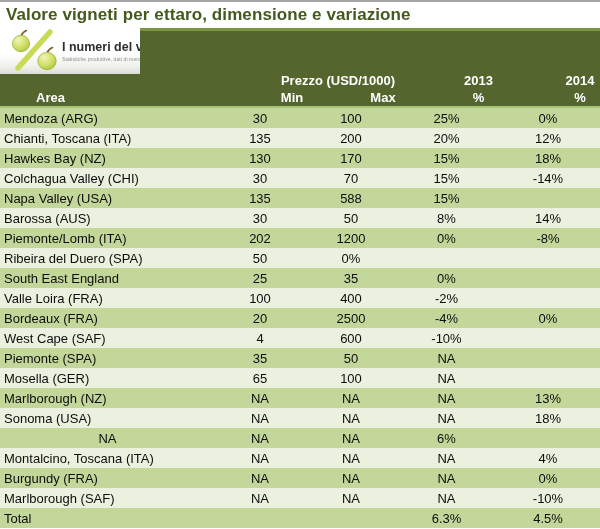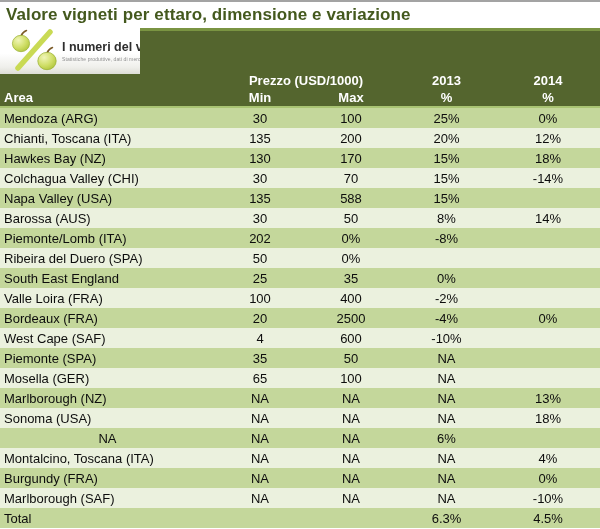--- a/index.html
+++ b/index.html
@@ -34,21 +34,21 @@
     border-top: 3px solid #7A9442;
     border-bottom: 2px solid #A9C473;
     display: flex; flex-direction: column; justify-content: flex-end;
   }
   .hrow {
     display: grid;
     grid-template-columns: 215px 90px 92px 99px 104px;
     height: 17px;
     align-items: center;
     color: #ffffff;
-    font-size: 13px; font-weight: bold;
+    font-size: 13px; font-weight: bold; padding-left: 32px;
   }
   .hrow .c { text-align: center; }
   .hrow .span2 { grid-column: 2 / 4; text-align: center; }
   .hrow .area-h { padding-left: 4px; text-align: left; }
   
   .logo-box {
     position: absolute;
     left: 0; top: -3px;
     width: 140px; height: 46px;
     background: linear-gradient(180deg, #ffffff 55%, #efefeb 85%, #dddDD6 100%);
@@ -169,20 +169,21 @@
       <div class="trow light">
       <div class="cell cell-area">Barossa (AUS)</div>
       <div class="cell">30</div>
       <div class="cell">50</div>
       <div class="cell">8%</div>
       <div class="cell">14%</div>
     </div>
       <div class="trow dark">
       <div class="cell cell-area">Piemonte/Lomb (ITA)</div>
       <div class="cell">202</div>
+      <div class="cell">1200</div>
       <div class="cell">0%</div>
       <div class="cell">-8%</div>
     </div>
       <div class="trow light">
       <div class="cell cell-area">Ribeira del Duero (SPA)</div>
       <div class="cell">50</div>
       <div class="cell">0%</div>
       <div class="cell"></div>
     </div>
       <div class="trow dark">

